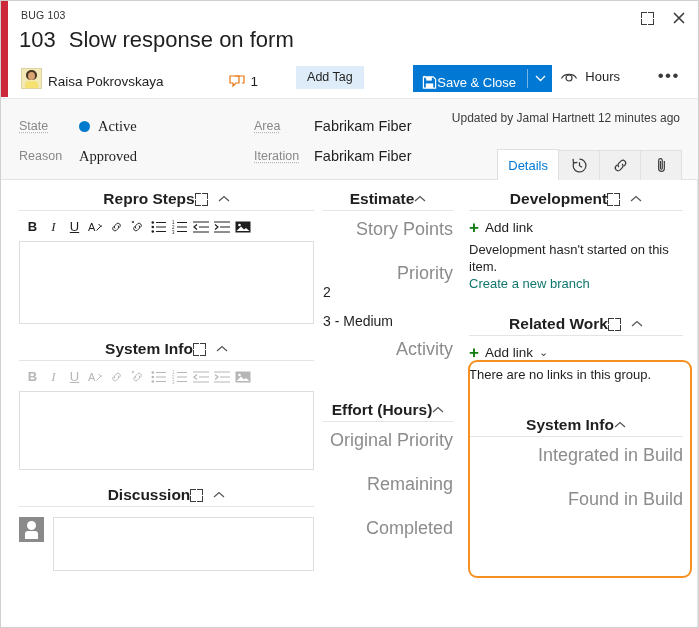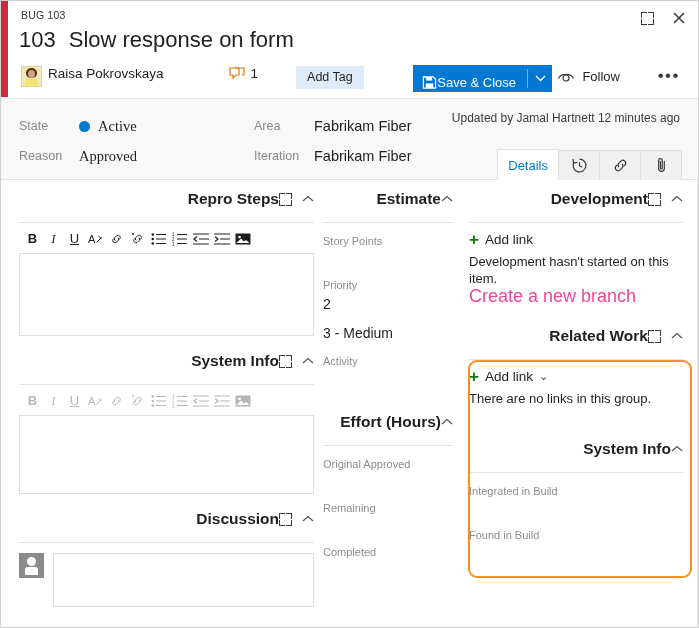--- a/index.html
+++ b/index.html
@@ -86,21 +86,21 @@
   .title-text {
     font-size: 22px;
     color: #1f1f1f;
     font-weight: 400;
     text-align: right;
   }
   .meta-row {
     position: absolute;
     left: 20px; top: 65px;
     display: flex;
-    align-items: flex-start;
+    align-items: flex-end;
   }
   .avatar {
     width: 19px; height: 19px;
     background: #f2e8b8;
     border: 1px solid #ddd2a0;
     position: relative;
     overflow: hidden;
     flex: none;
     margin-right: 6px;
   }
@@ -217,20 +217,21 @@
     align-items: center;
     height: 30px;
   }
   .fld-label {
     font-size: 12.5px;
     color: #888888;
     width: 60px;
     border-bottom: 1px dotted transparent;
   }
   .fld-label.dotted {
+    text-decoration: underline;
     text-decoration-style: dotted;
     text-decoration-color: #b9b9b9;
     text-underline-offset: 2px;
   }
   .fld-value {
     font-size: 14.5px;
     color: #1f1f1f;
     display: flex;
     align-items: center;
     gap: 8px;
@@ -298,23 +299,23 @@
   }
   .col-right {
     position: absolute;
     left: 468px; top: 10px;
     width: 214px;
   }
 
   .group-head {
     display: flex;
     align-items: center;
-    justify-content: flex-end;
+    justify-content: center;
     border-bottom: 1px solid #e4e4e4;
-    padding-bottom: 14px;
+    padding-bottom: 2px;
   }
   .group-title {
     font-size: 15.5px;
     font-weight: bold;
     color: #1f1f1f;
   }
   .group-tools {
     display: flex;
     align-items: center;
     gap: 10px;
@@ -345,23 +346,24 @@
   .rt-toolbar.disabled .rt-btn { color: #b6b6b6; }
   .rt-box {
     border: 1px solid #dedede;
     height: 81px;
     background: #ffffff;
   }
   .rt-box.sysinfo { height: 77px; }
 
   .mid-field { margin-top: 9px; }
   .mid-label {
-    font-size: 11px;
+    font-size: 18px;
     color: #8c8c8c;
     line-height: 18px;
+    text-align: right;
   }
   .mid-value {
     font-size: 14px;
     color: #1f1f1f;
     line-height: 20px;
     min-height: 20px;
   }
   .mid-value.empty { min-height: 17px; }
 
   
@@ -391,22 +393,22 @@
     font-weight: bold;
     line-height: 13px;
   }
   .info-text {
     font-size: 13px;
     color: #1f1f1f;
     margin-top: 6px;
     line-height: 17px;
   }
   .link-blue {
-    font-size: 18px;
-    color: #ec4899;
+    font-size: 13px;
+    color: #0f766e;
     cursor: pointer;
     display: block;
     line-height: 18px;
   }
 
   .discussion-row {
     display: flex;
     align-items: flex-start;
     gap: 9px;
     margin-top: 10px;
@@ -520,21 +522,21 @@
           <path d="M1,1 L5.5,5.5 L10,1" fill="none" stroke="#ffffff" stroke-width="1.3"></path>
         </svg>
       </span>
     </div>
 
     <div class="follow">
       <svg width="18" height="12" viewBox="0 0 18 12">
         <path d="M1.5,7.5 C4,2 14,2 16.5,7.5" fill="none" stroke="#3b3b3b" stroke-width="1.2"></path>
         <circle cx="9" cy="7" r="3" fill="none" stroke="#3b3b3b" stroke-width="1.2"></circle>
       </svg>
-      <span>Follow</span>
+      <span>Hours</span>
     </div>
 
     <div class="more-dots">•••</div>
   </div>
 
   <div class="state-strip">
     <div class="state-grid">
       <div class="state-line">
         <span class="fld-label dotted col-b-label">State</span>
         <span class="fld-value col-a">
@@ -798,21 +800,21 @@
       <div style="margin-top:26px;">
         <div class="group-head">
           <span class="group-title">Effort (Hours)</span>
           <span class="chev">
             <svg width="12" height="8" viewBox="0 0 12 8">
                 <path d="M1,6 L6,1.5 L11,6" fill="none" stroke="#555" stroke-width="1.2"></path>
               </svg>
           </span>
         </div>
         <div class="mid-field">
-          <div class="mid-label">Original Approved</div>
+          <div class="mid-label">Original Priority</div>
           <div class="mid-value empty"></div>
         </div>
         <div class="mid-field">
           <div class="mid-label">Remaining</div>
           <div class="mid-value empty"></div>
         </div>
         <div class="mid-field">
           <div class="mid-label">Completed</div>
           <div class="mid-value empty"></div>
         </div>

